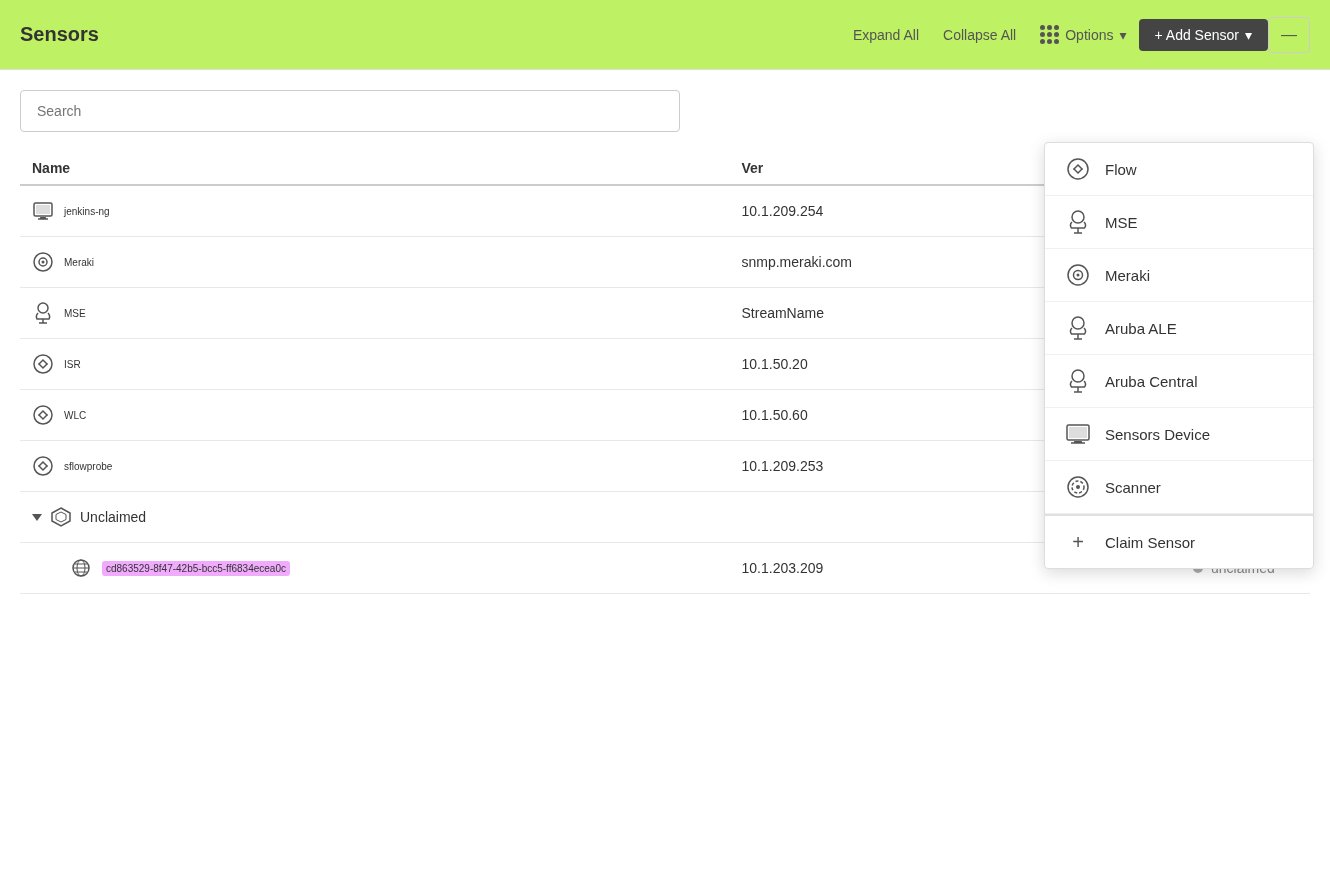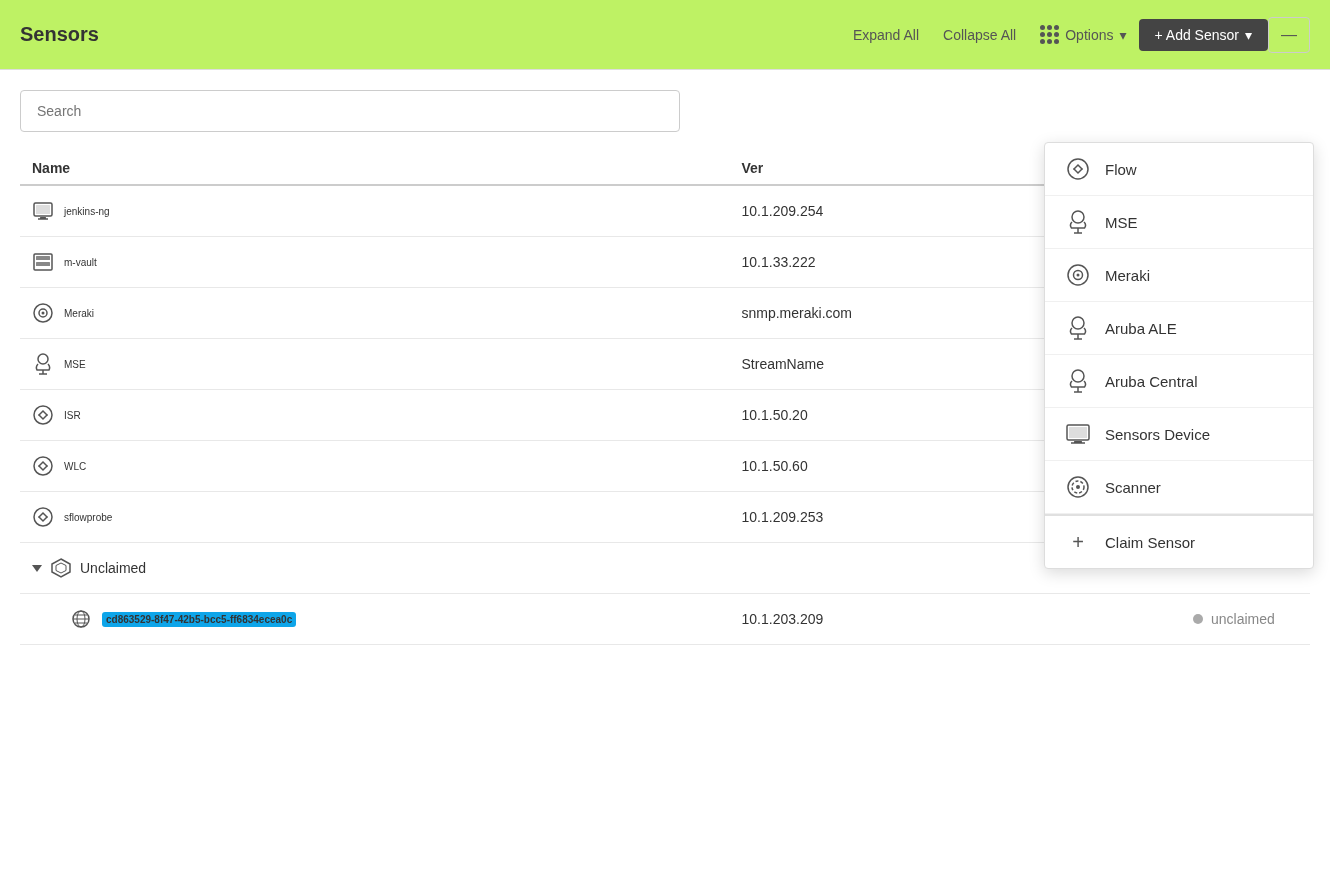--- a/index.html
+++ b/index.html
@@ -159,24 +159,23 @@
       font-size: 16px;
       flex-shrink: 0;
     }
 
     .sensor-name-text {
       font-size: 10px;
       color: #333;
     }
 
     .sensor-name-highlighted {
-      background: #0ea5e9;
+      background: #f0abfc;
       border-radius: 3px;
       padding: 2px 4px;
-      font-weight: bold;
     }
 
     .unclaimed-row td {
       padding: 12px 12px;
     }
 
     .unclaimed-group-row td {
       padding: 12px 0;
     }
 
@@ -316,36 +315,20 @@
                   <rect x="3" y="4" width="14" height="9" rx="0.5" fill="#ddd"></rect>
                 </svg>
               </span>
               <span class="sensor-name-text">jenkins-ng</span>
             </div>
           </td>
           <td>10.1.209.254</td>
           <td></td>
         </tr>
 
-        <tr class="table-row">
-          <td>
-            <div class="sensor-name-cell">
-              <span class="sensor-icon">
-                <svg width="20" height="18" viewBox="0 0 20 18" fill="none">
-                  <rect x="1" y="1" width="18" height="16" rx="1" stroke="#555" stroke-width="1.5" fill="none"></rect>
-                  <rect x="3" y="3" width="14" height="4" rx="0.5" fill="#888"></rect>
-                  <rect x="3" y="9" width="14" height="4" rx="0.5" fill="#888"></rect>
-                </svg>
-              </span>
-              <span class="sensor-name-text">m-vault</span>
-            </div>
-          </td>
-          <td>10.1.33.222</td>
-          <td></td>
-        </tr>
 
         <tr class="table-row">
           <td>
             <div class="sensor-name-cell">
               <span class="sensor-icon">
                 <svg width="22" height="22" viewBox="0 0 22 22" fill="none">
                   <circle cx="11" cy="11" r="9" stroke="#555" stroke-width="1.5" fill="none"></circle>
                   <circle cx="11" cy="11" r="4" stroke="#555" stroke-width="1.5" fill="none"></circle>
                   <circle cx="11" cy="11" r="1.5" fill="#555"></circle>
                 </svg>

